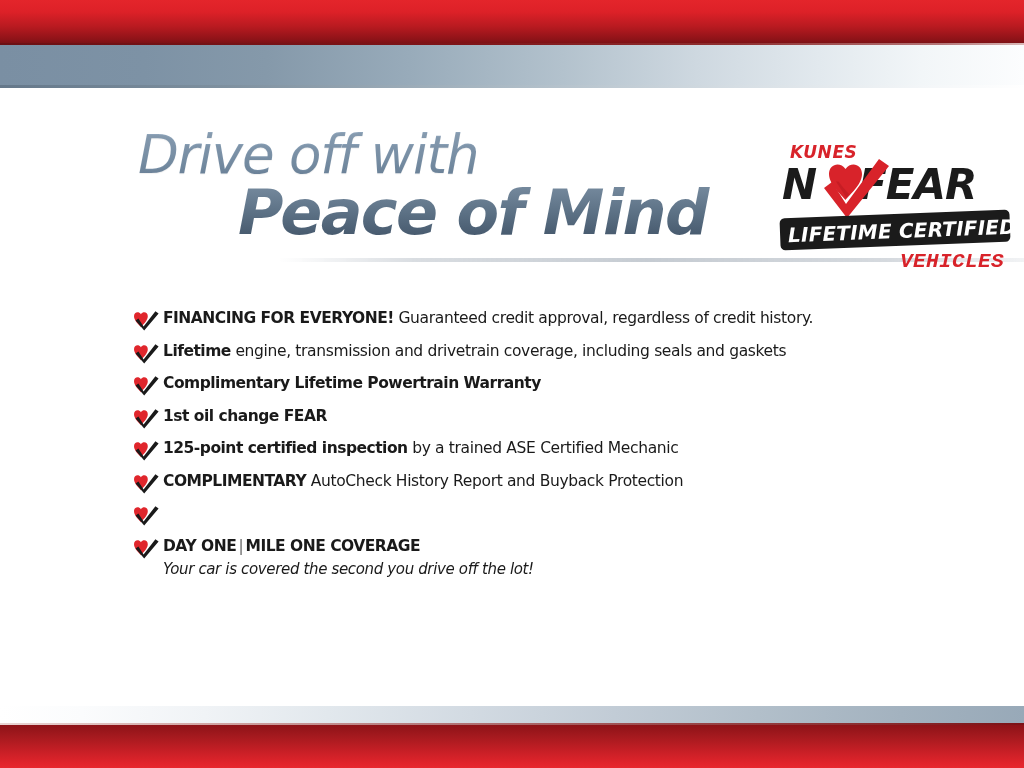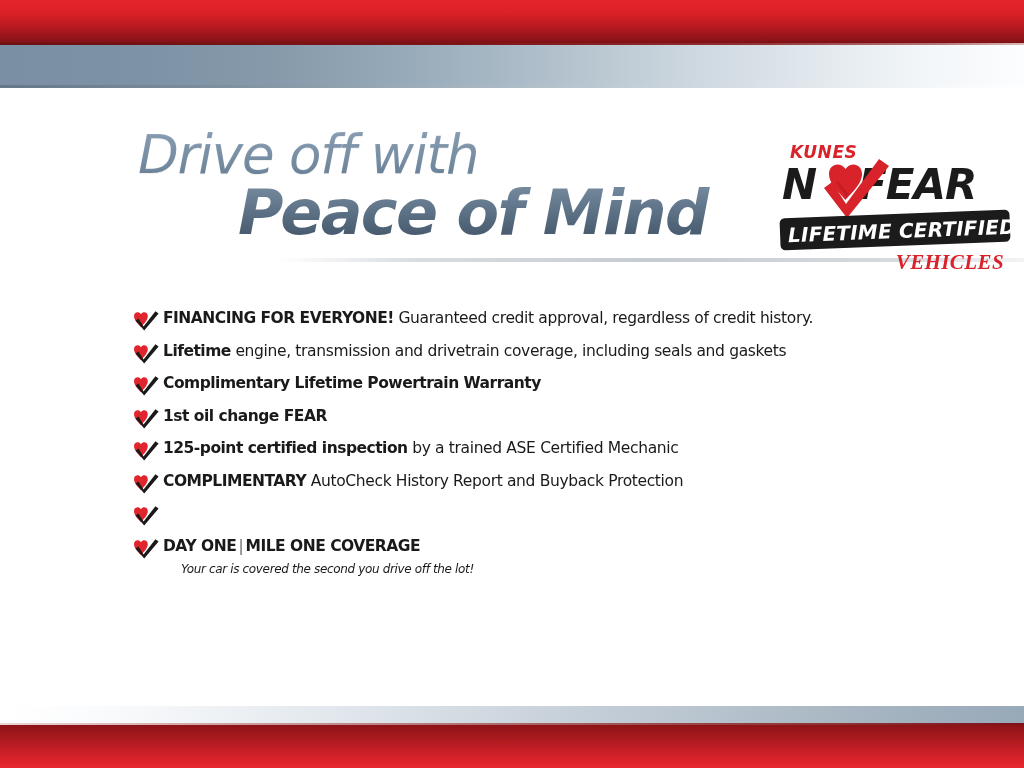--- a/index.html
+++ b/index.html
@@ -193,21 +193,21 @@
     letter-spacing: 0.2px;
     color: #ffffff;
     line-height: 28px;
     white-space: nowrap;
     text-align: center;
   }
   .logo-vehicles {
     position: absolute;
     right: 10px;
     top: 108px;
-    font-family: Liberation Serif, serif;
+    font-family: Liberation Mono, monospace;
     font-style: italic;
     font-weight: 700;
     font-size: 21px;
     letter-spacing: 0.4px;
     color: #d8232a;
   }
 
   
   .benefits {
     position: absolute;
@@ -246,26 +246,26 @@
   }
   .benefit-text .sep {
     font-weight: 700;
     color: #8d8d8d;
     padding: 0 2px;
   }
   .benefit-sub {
     font-family: "DejaVu Sans", sans-serif;
     font-style: italic;
     font-weight: 400;
-    font-size: 12px;
+    font-size: 15px;
     line-height: 21px;
     letter-spacing: -0.35px;
     color: #1a1a1a;
     margin-top: 2px;
-    margin-left: 18px;
+    margin-left: 0;
     white-space: nowrap;
   }
 </style>
 </head>
 <body>
 
 <div id="page">
 
   <div class="top-red"></div>
   <div class="top-red-edge"></div>

